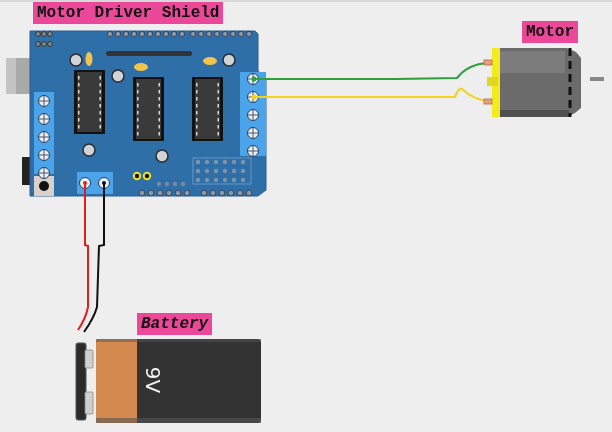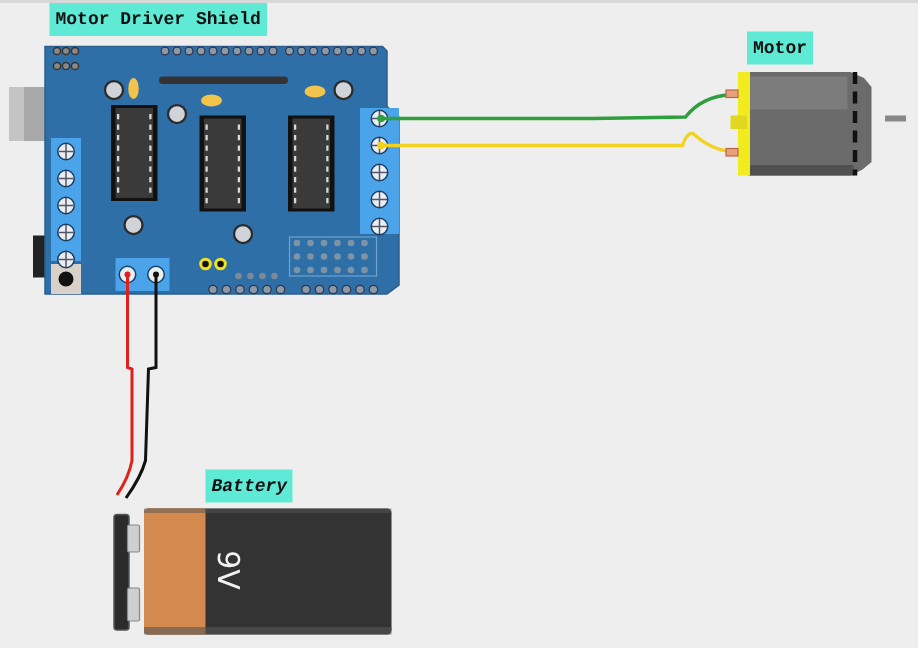--- a/index.html
+++ b/index.html
@@ -1,21 +1,21 @@
 <!DOCTYPE html>
 <html><head>
 <meta charset="utf-8">
 <style>
   html, body { margin:0; padding:0; }
   body { width:612px; height:432px; background:#eeeeee; position:relative; overflow:hidden;
          font-family:"Liberation Mono", monospace; }
   .frame { position:absolute; left:0; top:0; width:612px; height:432px; box-sizing:border-box;
            border-top:2px solid #d8d8d8; }
-  .label { position:absolute; background:#5eead4; color:#111; font-family:"Liberation Mono", monospace;
-           font-weight:bold; font-size:12px; padding:1px 4px; line-height:20px; }
+  .label { position:absolute; background:#ec4899; color:#111; font-family:"Liberation Mono", monospace;
+           font-weight:bold; font-size:16px; padding:1px 4px; line-height:20px; }
   svg { position:absolute; left:0; top:0; }
 </style>
 </head>
 <body>
 
 <div class="frame"></div>
 
 <svg width="612" height="432" viewBox="0 0 612 432">
 
   <g>
@@ -261,14 +261,14 @@
     <rect x="85" y="392" width="8" height="22" rx="1" fill="#cfcfcf" stroke="#888" stroke-width="0.8"></rect>
     <rect x="96" y="339" width="165" height="84" rx="3" fill="#333333"></rect>
     <path d="M99 339 L137 339 L137 423 L99 423 Q96 423 96 420 L96 342 Q96 339 99 339 Z" fill="#d4894e"></path>
     <rect x="96" y="339" width="165" height="3" fill="#555" opacity="0.5"></rect>
     <rect x="96" y="418" width="165" height="5" fill="#555" opacity="0.6"></rect>
     <text x="0" y="0" transform="translate(151,380) rotate(90)" fill="#f2f2f2" font-family="DejaVu Sans, sans-serif" font-size="20" text-anchor="middle" dominant-baseline="middle">9V</text>
   </g>
 </svg>
 
 <div class="label" style="left:33px; top:2px;">Motor Driver Shield</div>
-<div class="label" style="left:498px; top:21px;">Motor</div>
+<div class="label" style="left:522px; top:21px;">Motor</div>
 <div class="label" style="left:137px; top:313px;font-style:italic;">Battery</div>
 
 </body></html>

